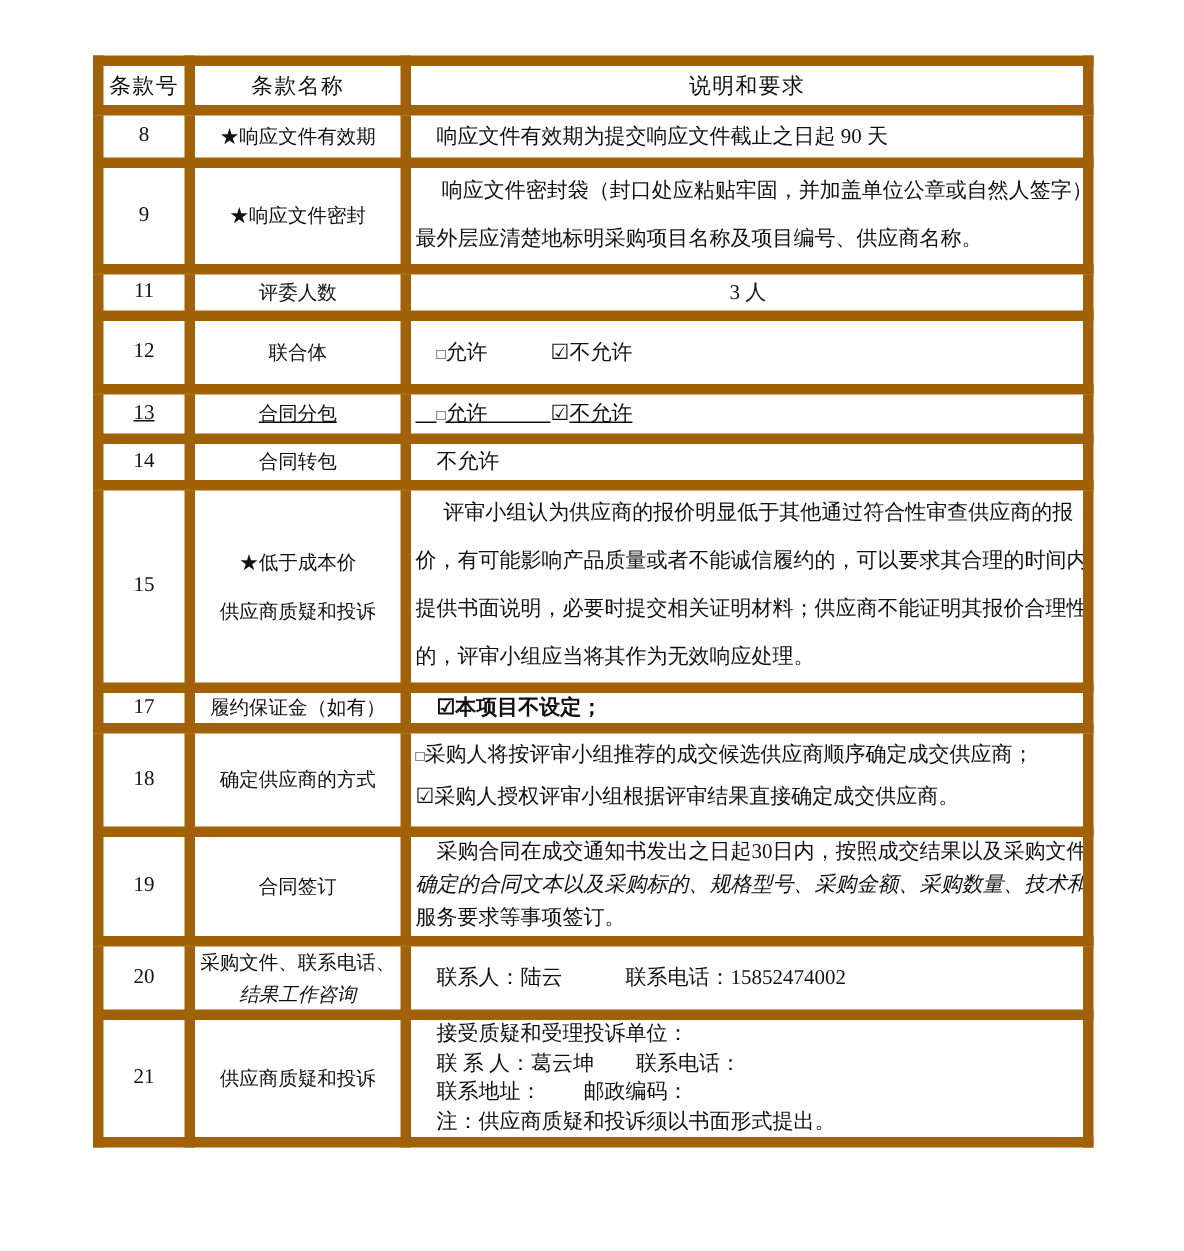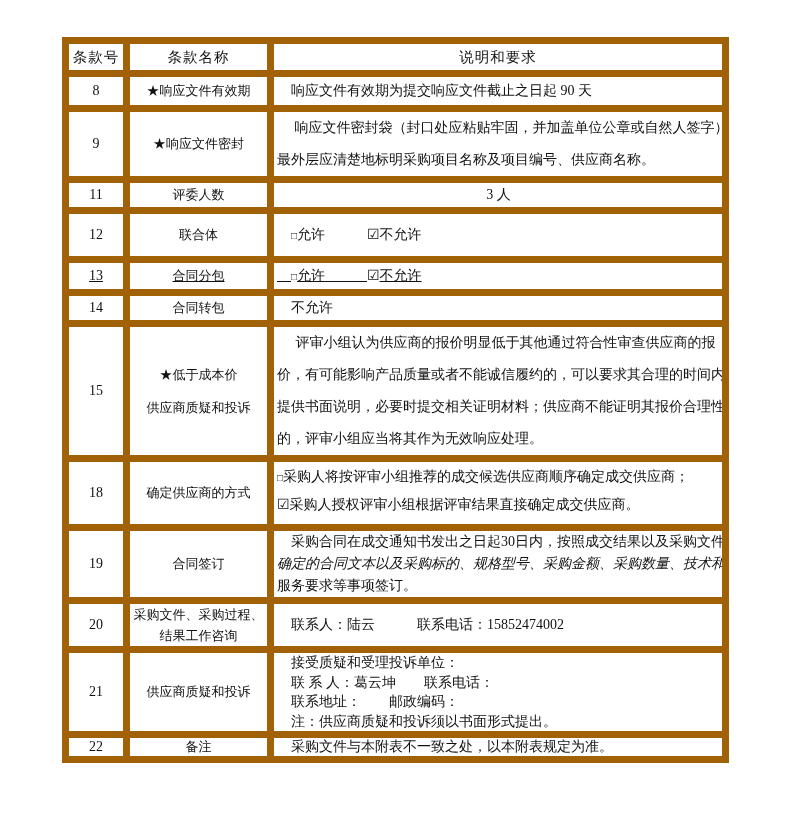--- a/index.html
+++ b/index.html
@@ -124,20 +124,29 @@
             <div class="line" style="line-height: 33px;">★低于成本价</div>
             <div class="line" style="line-height: 33px;">供应商质疑和投诉</div>
           </td>
           <td class="content-cell">
             <div class="line" style="line-height: 32px; text-align: center;">　评审小组认为供应商的报价明显低于其他通过符合性审查供应商的报</div>
             <div class="line" style="line-height: 32px;">价，有可能影响产品质量或者不能诚信履约的，可以要求其合理的时间内</div>
             <div class="line" style="line-height: 32px;">提供书面说明，必要时提交相关证明材料；供应商不能证明其报价合理性</div>
             <div class="line" style="line-height: 32px;">的，评审小组应当将其作为无效响应处理。</div>
           </td>
         </tr>
+        <tr style="height: 27px;">
+          <td class="no-cell">17</td>
+          <td class="name-cell">
+            <div class="line">履约保证金（如有）</div>
+          </td>
+          <td class="content-cell emphasis">
+            <div class="line">　<span class="cb cb-c">☑</span>本项目不设定；</div>
+          </td>
+        </tr>
         <tr style="height: 69px;">
           <td class="no-cell">18</td>
           <td class="name-cell">
             <div class="line">确定供应商的方式</div>
           </td>
           <td class="content-cell">
             <div class="line" style="line-height: 21px;"><span class="cb cb-u">□</span>采购人将按评审小组推荐的成交候选供应商顺序确定成交供应商；</div>
             <div class="line" style="line-height: 33px;"><span class="cb cb-c">☑</span>采购人授权评审小组根据评审结果直接确定成交供应商。</div>
           </td>
         </tr>
@@ -148,43 +157,34 @@
           </td>
           <td class="content-cell">
             <div class="line" style="line-height: 22px;">　采购合同在成交通知书发出之日起30日内，按照成交结果以及采购文件</div>
             <div class="line" style="line-height: 22px; font-style: italic;">确定的合同文本以及采购标的、规格型号、采购金额、采购数量、技术和</div>
             <div class="line" style="line-height: 22px;">服务要求等事项签订。</div>
           </td>
         </tr>
         <tr style="height: 47px;">
           <td class="no-cell">20</td>
           <td class="name-cell">
-            <div class="line" style="line-height: 21px;">采购文件、采购过程、</div>
-            <div class="line" style="line-height: 21px;">结果工作咨询</div>
+            <div class="line" style="line-height: 21px;">采购文件、联系电话、</div>
+            <div class="line" style="line-height: 21px; font-style: italic;">结果工作咨询</div>
           </td>
           <td class="content-cell">
             <div class="line">　联系人：陆云　　　联系电话：15852474002</div>
           </td>
         </tr>
         <tr style="height: 79px;">
           <td class="no-cell">21</td>
           <td class="name-cell">
             <div class="line">供应商质疑和投诉</div>
           </td>
           <td class="content-cell">
             <div class="line" style="line-height: 19.5px;">　接受质疑和受理投诉单位：</div>
             <div class="line" style="line-height: 19.5px;">　联 系 人：葛云坤　　联系电话：</div>
             <div class="line" style="line-height: 19.5px;">　联系地址：　　邮政编码：</div>
             <div class="line" style="line-height: 19.5px;">　注：供应商质疑和投诉须以书面形式提出。</div>
           </td>
         </tr>
-        <tr style="height: 23px;">
-          <td class="no-cell">22</td>
-          <td class="name-cell">
-            <div class="line">备注</div>
-          </td>
-          <td class="content-cell">
-            <div class="line">　采购文件与本附表不一致之处，以本附表规定为准。</div>
-          </td>
-        </tr>
       </tbody>
   </table>
 </div>
 
 </body></html>

